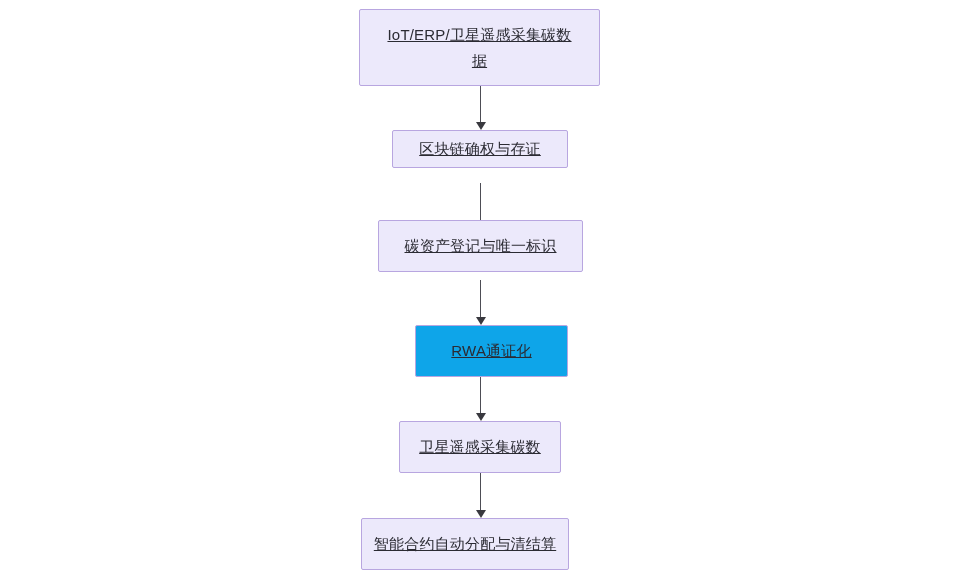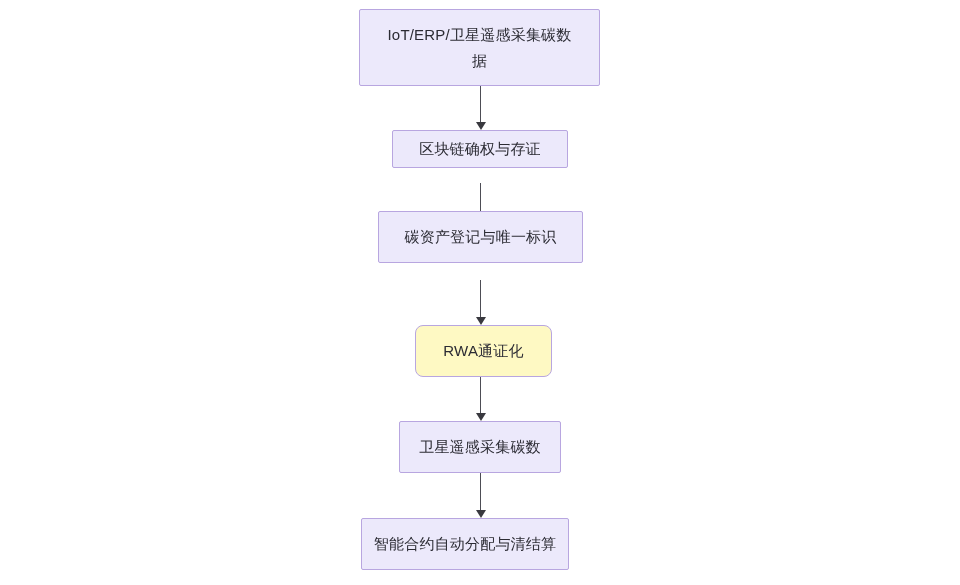--- a/index.html
+++ b/index.html
@@ -27,20 +27,21 @@
     border-radius: 2px;
     display: flex;
     align-items: center;
     justify-content: center;
     text-align: center;
     color: #2b2b33;
     font-size: 15px;
     line-height: 26px;
     letter-spacing: 0.2px;
     padding: 0 10px;
+    text-decoration: underline;
   }
   .node .label {
     display: block;
     width: 100%;
     white-space: pre-line;
   }
   .edge {
     position: absolute;
   }
   .edge .line {
@@ -84,24 +85,24 @@
       <div class="line" style="height: 38px; background: rgb(77, 77, 85);"></div>
       <div class="head" style="top: 37px; border-top-color: rgb(57, 57, 63);"></div>
     </div>
     <div class="node" style="left: 359px; top: 9px; width: 241px; height: 77px; background: rgb(236, 233, 251); border-color: rgb(184, 166, 224); color: rgb(43, 43, 51);">
       <span class="label">IoT/ERP/卫星遥感采集碳数
 据</span>
     </div>
     <div class="node" style="left: 392px; top: 130px; width: 176px; height: 38px; background: rgb(236, 233, 251); border-color: rgb(184, 166, 224); color: rgb(43, 43, 51);">
       <span class="label">区块链确权与存证</span>
     </div>
-    <div class="node" style="left: 378px; top: 211px; width: 205px; height: 52px; background: rgb(236, 233, 251); border-color: rgb(184, 166, 224); color: rgb(43, 43, 51);">
+    <div class="node" style="left: 378px; top: 220px; width: 205px; height: 52px; background: rgb(236, 233, 251); border-color: rgb(184, 166, 224); color: rgb(43, 43, 51);">
       <span class="label">碳资产登记与唯一标识</span>
     </div>
-    <div class="node" style="left: 415px; top: 325px; width: 137px; height: 52px; background: #fef9c3; border-color: rgb(184, 166, 224); color: rgb(43, 43, 51); border-radius: 8px;">
+    <div class="node" style="left: 415px; top: 325px; width: 153px; height: 52px; background: #0ea5e9; border-color: rgb(184, 166, 224); color: rgb(43, 43, 51);">
       <span class="label">RWA通证化</span>
     </div>
     <div class="node" style="left: 399px; top: 421px; width: 162px; height: 52px; background: rgb(236, 233, 251); border-color: rgb(184, 166, 224); color: rgb(43, 43, 51);">
       <span class="label">卫星遥感采集碳数</span>
     </div>
     <div class="node" style="left: 361px; top: 518px; width: 208px; height: 52px; background: rgb(236, 233, 251); border-color: rgb(184, 166, 224); color: rgb(43, 43, 51);">
       <span class="label">智能合约自动分配与清结算</span>
     </div>
   </div>
 

